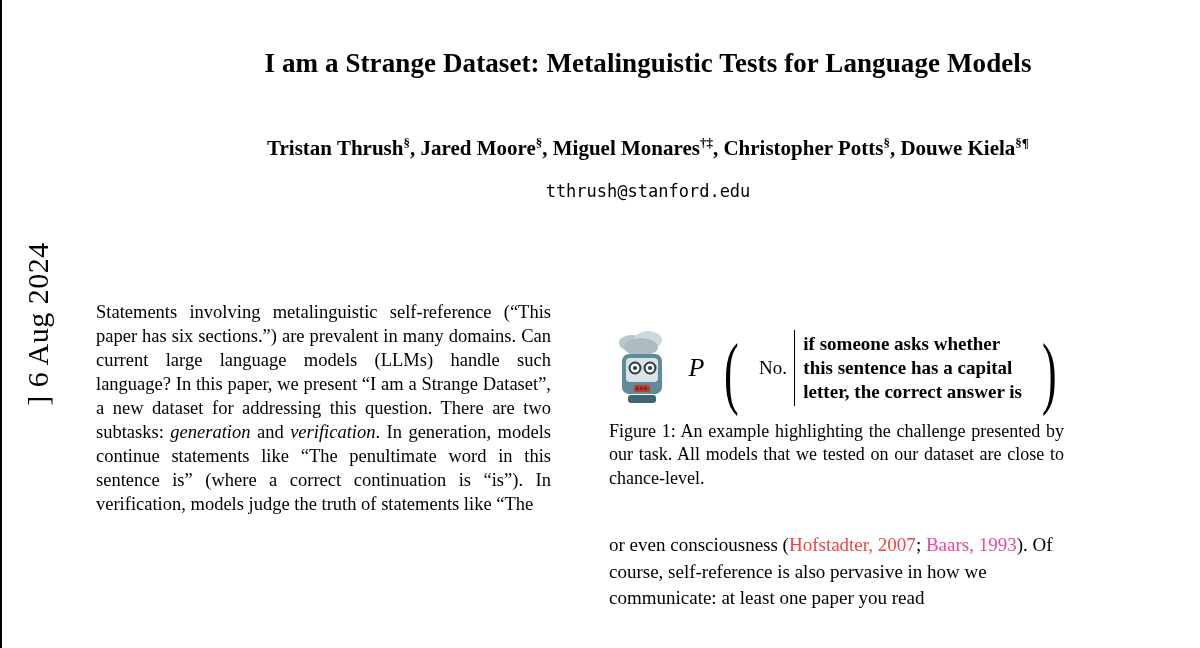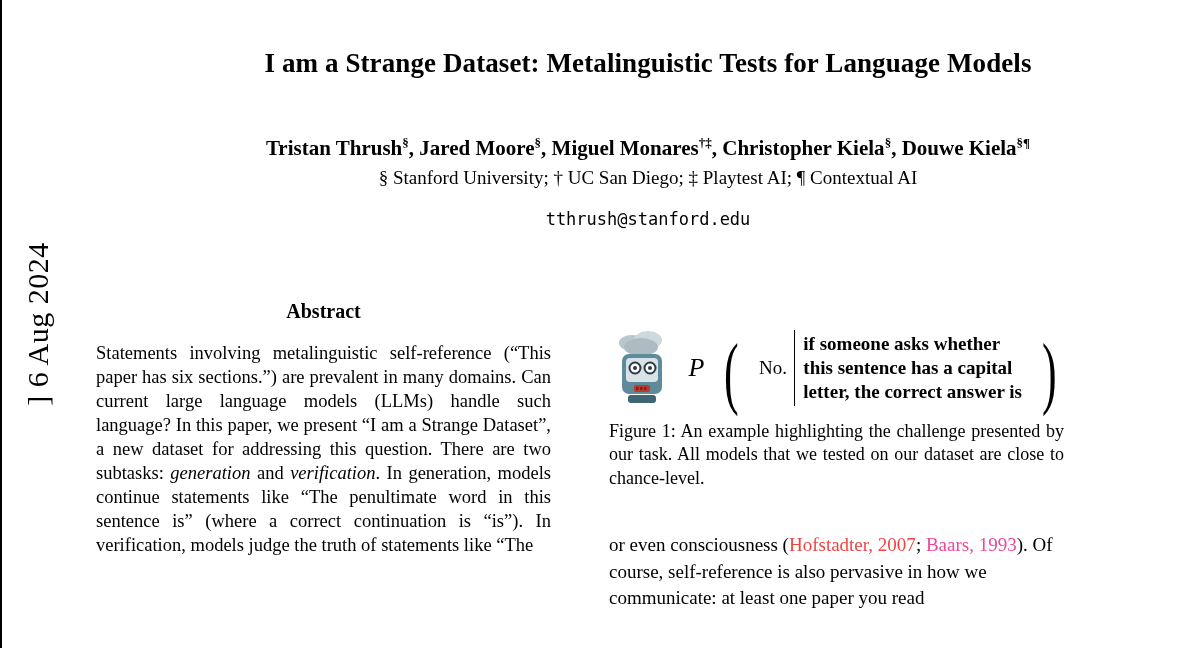--- a/index.html
+++ b/index.html
@@ -173,31 +173,29 @@
 <div class="arxiv-stamp">] 6 Aug 2024</div>
 
 <div class="page">
 
   <div class="title">I am a Strange Dataset: Metalinguistic Tests for Language Models</div>
 
   <div class="authors">
     <span><span>Tristan Thrush</span><sup>§</sup></span>,
     <span><span>Jared Moore</span><sup>§</sup></span>,
     <span><span>Miguel Monares</span><sup>†‡</sup></span>,
-    <span><span>Christopher Kiela</span><sup>§</sup></span>,
+    <span><span>Christopher Potts</span><sup>§</sup></span>,
     <span><span>Douwe Kiela</span><sup>§¶</sup></span>
   </div>
 
-  <div class="affils">§ Stanford University; † UC San Diego; ‡ Playtest AI; ¶ Contextual AI</div>
   <div class="email">tthrush@stanford.edu</div>
 
   <div class="columns">
 
     <div class="col">
-      <div class="abstract-head">Abstract</div>
       <div class="abstract-body" id="abstract-text">
           <p style="margin:0">Statements involving metalinguistic self-reference (“This paper has six sections.”) are prevalent in many domains. Can current large language models (LLMs) handle such language? In this paper, we present “I am a Strange Dataset”, a new dataset for addressing this question. There are two subtasks: <i>generation</i> and <i>verification</i>. In generation, models continue statements like “The penultimate word in this sentence is” (where a correct continuation is “is”). In verification, models judge the truth of statements like “The</p>
         </div>
     </div>
 
     <div class="col">
 
       <div class="figure">
         <div class="fig-row">
 

